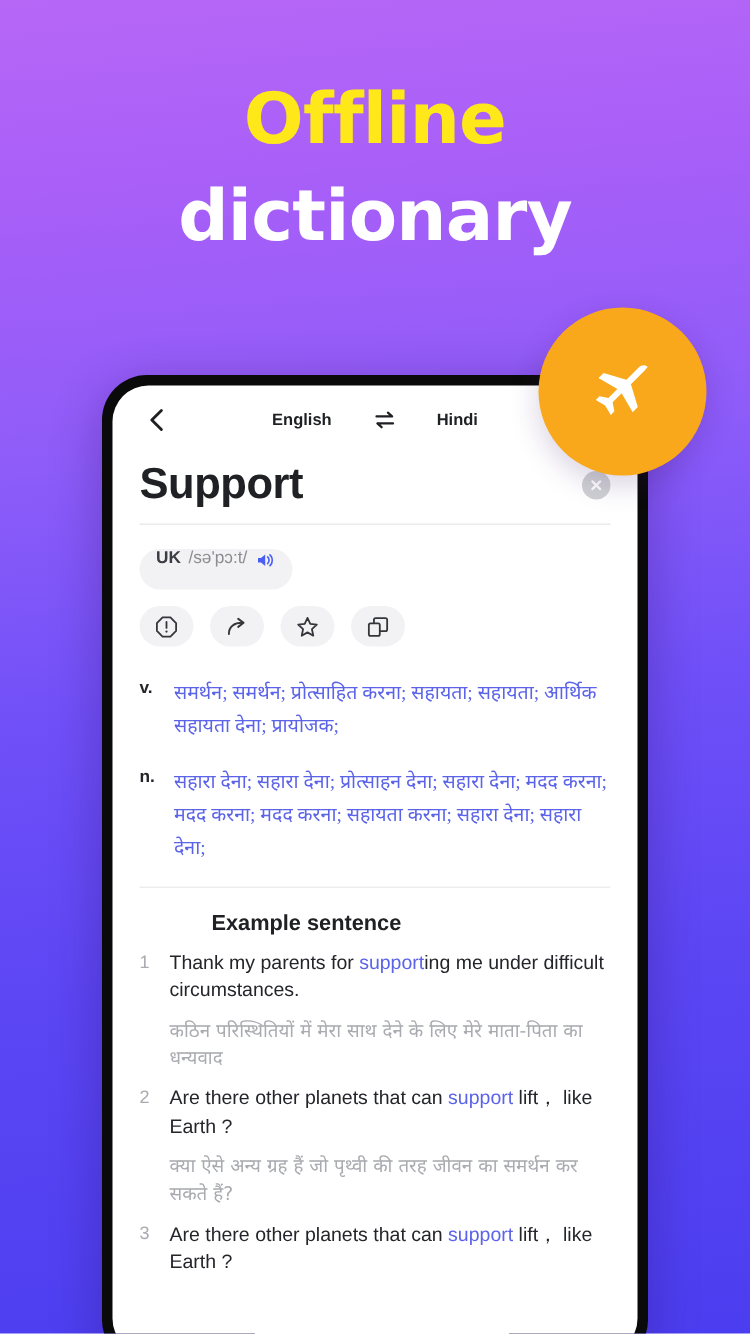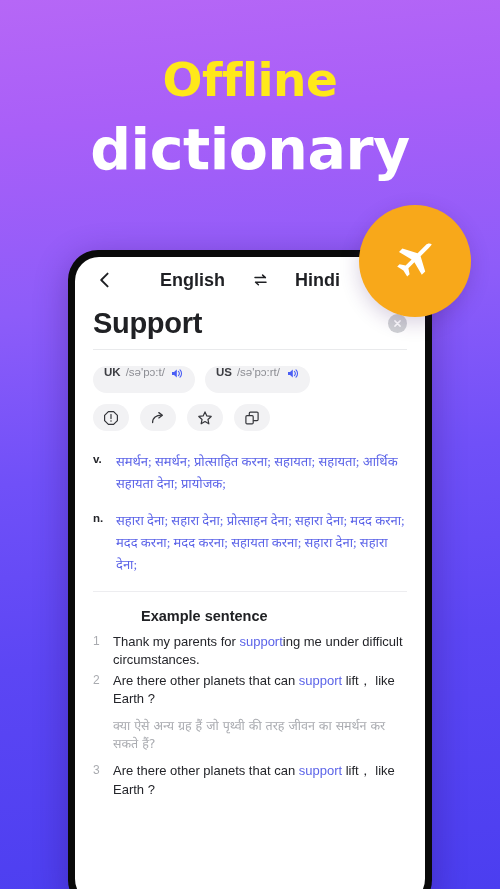--- a/index.html
+++ b/index.html
@@ -30,21 +30,21 @@
     font-weight: bold;
     letter-spacing: -0.5px;
     line-height: 1.0;
   }
   .hero-line-1 {
     font-size: 47px;
     color: #ffe81a;
     padding-bottom: 18px;
   }
   .hero-line-2 {
-    font-size: 57px;
+    font-size: 47px;
     color: #ffffff;
   }
 
   
   .phone {
     position: absolute;
     left: 68px;
     top: 250px;
     width: 364px;
     height: 660px;
@@ -80,21 +80,21 @@
   }
   .back-btn svg { display: block; }
   .lang-group {
     flex: 1;
     display: flex;
     align-items: center;
     justify-content: center;
     gap: 26px;
   }
   .lang-label {
-    font-size: 18px;
+    font-size: 11px;
     font-weight: bold;
     color: #1f2024;
   }
   .swap-icon {
     width: 18px;
     height: 18px;
     display: flex;
     align-items: center;
     justify-content: center;
   }
@@ -303,31 +303,20 @@
         <span class="pron-region">UK</span>
         <span class="pron-ipa">/sə'pɔ:t/</span>
         <span class="speaker-icon">
           <svg width="13" height="13" viewBox="0 0 13 13">
             <path d="M2 5 H4 L6.8 2.6 V10.4 L4 8 H2 Z" fill="#4a5ef5"></path>
             <path d="M8.4 4.3 A3 3 0 0 1 8.4 8.7" fill="none" stroke="#4a5ef5" stroke-width="1.1" stroke-linecap="round"></path>
             <path d="M10 2.9 A5 5 0 0 1 10 10.1" fill="none" stroke="#4a5ef5" stroke-width="1.1" stroke-linecap="round"></path>
           </svg>
         </span>
       </div>
-      <div class="pron-chip">
-        <span class="pron-region">US</span>
-        <span class="pron-ipa">/sə'pɔ:rt/</span>
-        <span class="speaker-icon">
-          <svg width="13" height="13" viewBox="0 0 13 13">
-            <path d="M2 5 H4 L6.8 2.6 V10.4 L4 8 H2 Z" fill="#4a5ef5"></path>
-            <path d="M8.4 4.3 A3 3 0 0 1 8.4 8.7" fill="none" stroke="#4a5ef5" stroke-width="1.1" stroke-linecap="round"></path>
-            <path d="M10 2.9 A5 5 0 0 1 10 10.1" fill="none" stroke="#4a5ef5" stroke-width="1.1" stroke-linecap="round"></path>
-          </svg>
-        </span>
-      </div>
     </div>
 
     <div class="action-row">
       <div class="action-btn">
         <svg width="16" height="16" viewBox="0 0 16 16">
           <path d="M5.4 1.6 H10.6 L14.4 5.4 V10.6 L10.6 14.4 H5.4 L1.6 10.6 V5.4 Z" fill="none" stroke="#35363b" stroke-width="1.2" stroke-linejoin="round"></path>
           <path d="M8 4.6 V8.6" stroke="#35363b" stroke-width="1.2" stroke-linecap="round"></path>
           <circle cx="8" cy="11" r="0.75" fill="#35363b"></circle>
         </svg>
       </div>
@@ -363,20 +352,21 @@
 
     <div class="section-divider"></div>
 
     <div class="examples">
       <div class="examples-heading">Example sentence</div>
 
       <div class="ex-item">
         <div class="ex-num">1</div>
         <div class="ex-body">
           <div class="ex-en"><span>Thank my parents for </span><span class="hl">support</span><span>ing me under difficult circumstances.</span></div>
+          <div class="ex-hi">कठिन परिस्थितियों में मेरा साथ देने के लिए मेरे माता-पिता का धन्यवाद</div>
         </div>
       </div>
 
       <div class="ex-item">
         <div class="ex-num">2</div>
         <div class="ex-body">
           <div class="ex-en"><span>Are there other planets that can </span><span class="hl">support</span><span> lift， like Earth ?</span></div>
           <div class="ex-hi">क्या ऐसे अन्य ग्रह हैं जो पृथ्वी की तरह जीवन का समर्थन कर सकते हैं?</div>
         </div>
       </div>

